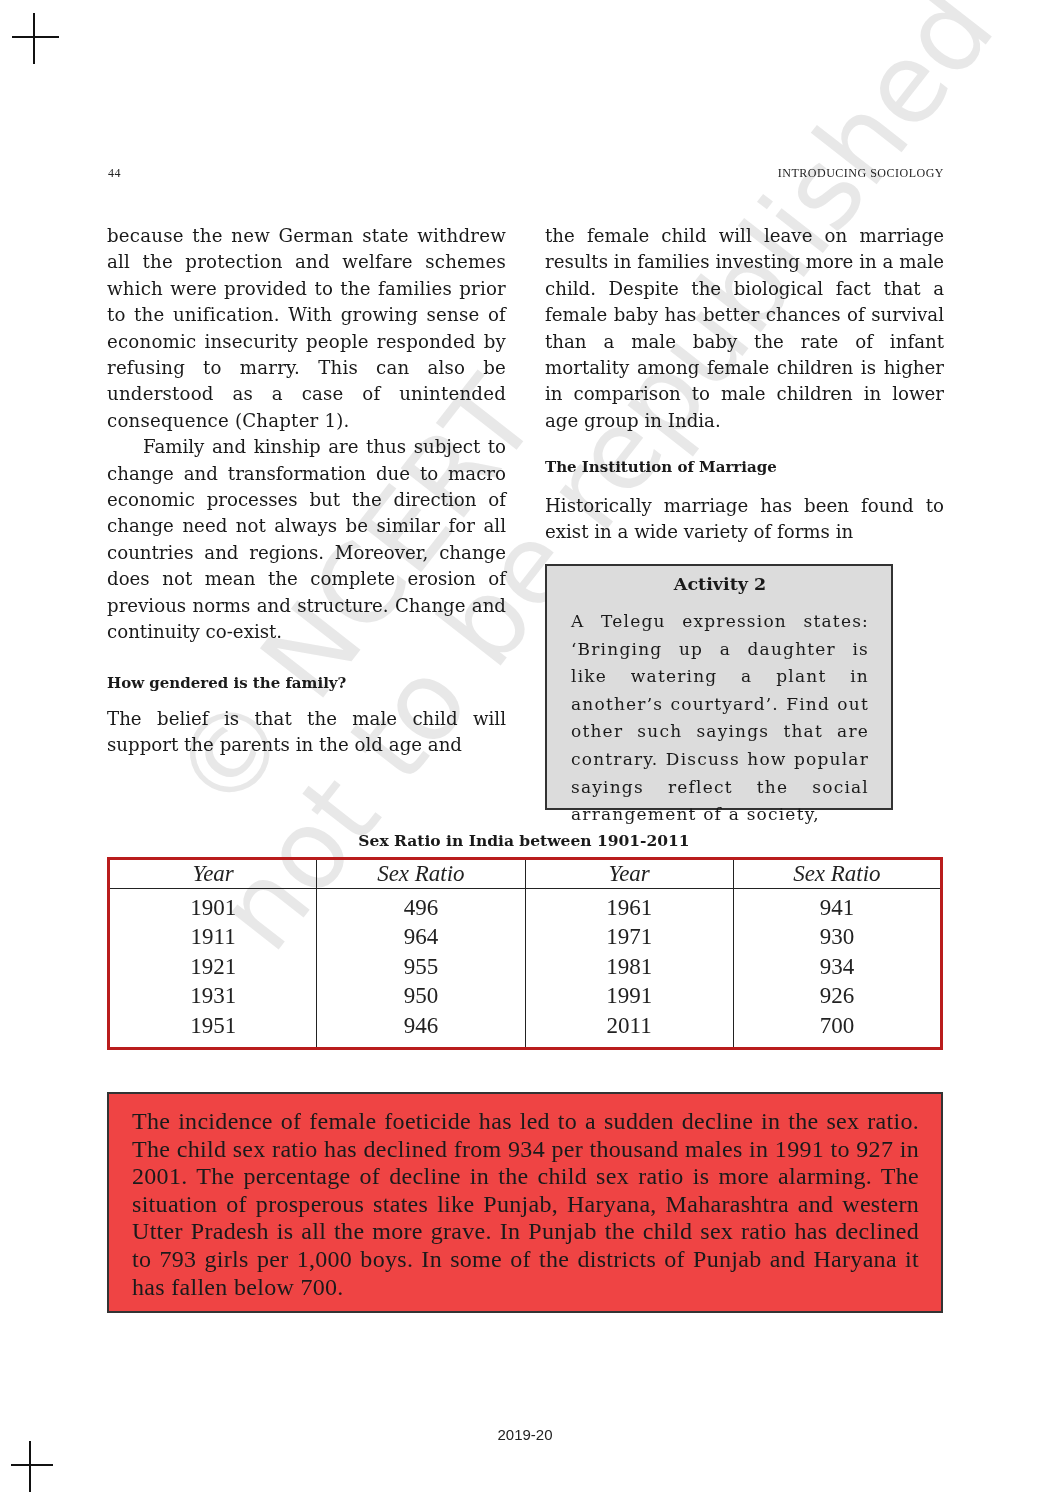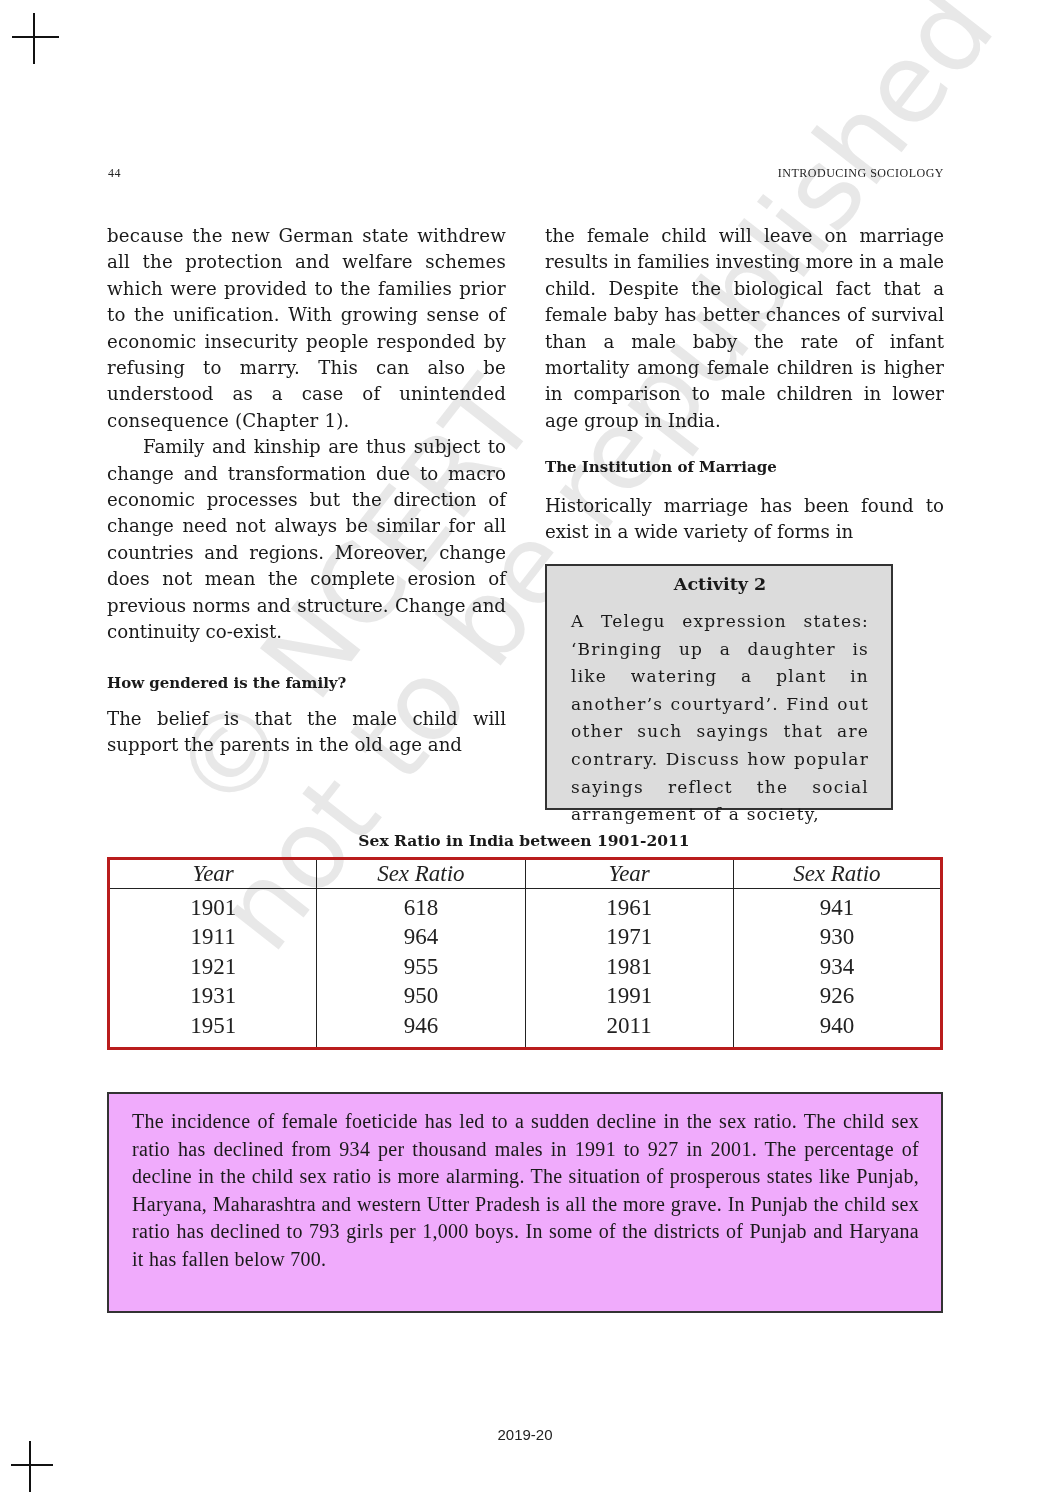--- a/index.html
+++ b/index.html
@@ -12,21 +12,21 @@
   .heading { font-weight: bold; font-size: 15px; margin: 22px 0 10px 0 !important; text-align: left; }
   .activity { position: absolute; left: 545px; top: 564px; width: 348px; height: 246px; background: #dcdcdc; border: 2px solid #333; box-sizing: border-box; padding: 6px 22px 0 24px; font-family: "DejaVu Serif", serif; }
   .activity .title { text-align: center; font-weight: bold; font-size: 17.5px; line-height: 24px; margin-bottom: 12px; }
   .activity .body { font-size: 17px; line-height: 27.6px; text-align: justify; letter-spacing: 1.2px; }
   .table-caption { position: absolute; top: 831px; left: 106px; width: 836px; text-align: center; font-family: "DejaVu Serif", serif; font-weight: bold; font-size: 15.5px; }
   table.sr { position: absolute; left: 107px; top: 857px; width: 836px; border-collapse: collapse; border: 3px solid #b91c1c; font-family: "Liberation Serif", serif; font-size: 23px; color: #222; }
   table.sr th { font-weight: normal; font-style: italic; border: 1.5px solid #222; height: 28px; text-align: center; padding: 0; width: 25%; }
   table.sr td { border-left: 1.5px solid #222; border-right: 1.5px solid #222; text-align: center; height: 29.5px; padding: 0; }
   table.sr tr.first td { padding-top: 4px; }
   table.sr tr.last td { padding-bottom: 6px; }
-  .note { position: absolute; left: 107px; top: 1092px; width: 836px; height: 221px; background: #f0abfc; border: 2px solid #333; box-sizing: border-box; padding: 14px 22px 0 23px; font-family: "Liberation Serif", serif; font-size: 20px; line-height: 27.6px; text-align: justify; color: #1a1a1a; letter-spacing: 0.3px; }
+  .note { position: absolute; left: 107px; top: 1092px; width: 836px; height: 221px; background: #ef4444; border: 2px solid #333; box-sizing: border-box; padding: 14px 22px 0 23px; font-family: "Liberation Serif", serif; font-size: 24px; line-height: 27.6px; text-align: justify; color: #1a1a1a; letter-spacing: 0.3px; }
   .footer { position: absolute; top: 1426px; left: 0; width: 1050px; text-align: center; font-family: "Liberation Sans", sans-serif; font-size: 15px; color: #222; }
   .watermark { position: absolute; left: 150px; top: 760px; transform: rotate(-52deg); transform-origin: left top; font-family: "DejaVu Sans", sans-serif; color: rgba(150,150,150,0.22); font-size: 110px; line-height: 120px; white-space: nowrap; pointer-events: none; }
   .watermark div { display: block; }
 </style>
 </head>
 <body>
 
 <div class="crop" style="left:33px; top:13px; width:2px; height:51px;"></div>
 <div class="crop" style="left:12px; top:36px; width:47px; height:2px;"></div>
 <div class="crop" style="left:29px; top:1441px; width:2px; height:51px;"></div>
@@ -64,21 +64,21 @@
     <tr>
       <th>Year</th>
       <th>Sex Ratio</th>
       <th>Year</th>
       <th>Sex Ratio</th>
     </tr>
   </thead>
   <tbody>
     <tr class="first">
       <td>1901</td>
-      <td>618</td>
+      <td>496</td>
       <td>1961</td>
       <td>941</td>
     </tr>
     <tr>
       <td>1911</td>
       <td>964</td>
       <td>1971</td>
       <td>930</td>
     </tr>
     <tr>
@@ -90,21 +90,21 @@
     <tr>
       <td>1931</td>
       <td>950</td>
       <td>1991</td>
       <td>926</td>
     </tr>
     <tr class="last">
       <td>1951</td>
       <td>946</td>
       <td>2011</td>
-      <td>940</td>
+      <td>700</td>
     </tr>
   </tbody>
 </table>
 
 <div class="note">
   <div>The incidence of female foeticide has led to a sudden decline in the sex ratio. The child sex ratio has declined from 934 per thousand males in 1991 to 927 in 2001.  The percentage of decline in the child sex ratio is more alarming.  The situation of prosperous states like Punjab, Haryana, Maharashtra and western Utter Pradesh is all the more grave.  In Punjab the  child sex ratio has declined to 793 girls per 1,000 boys.  In some of the districts of Punjab and Haryana it has fallen below 700.</div>
 </div>
 
 <div class="footer">2019-20</div>
 

